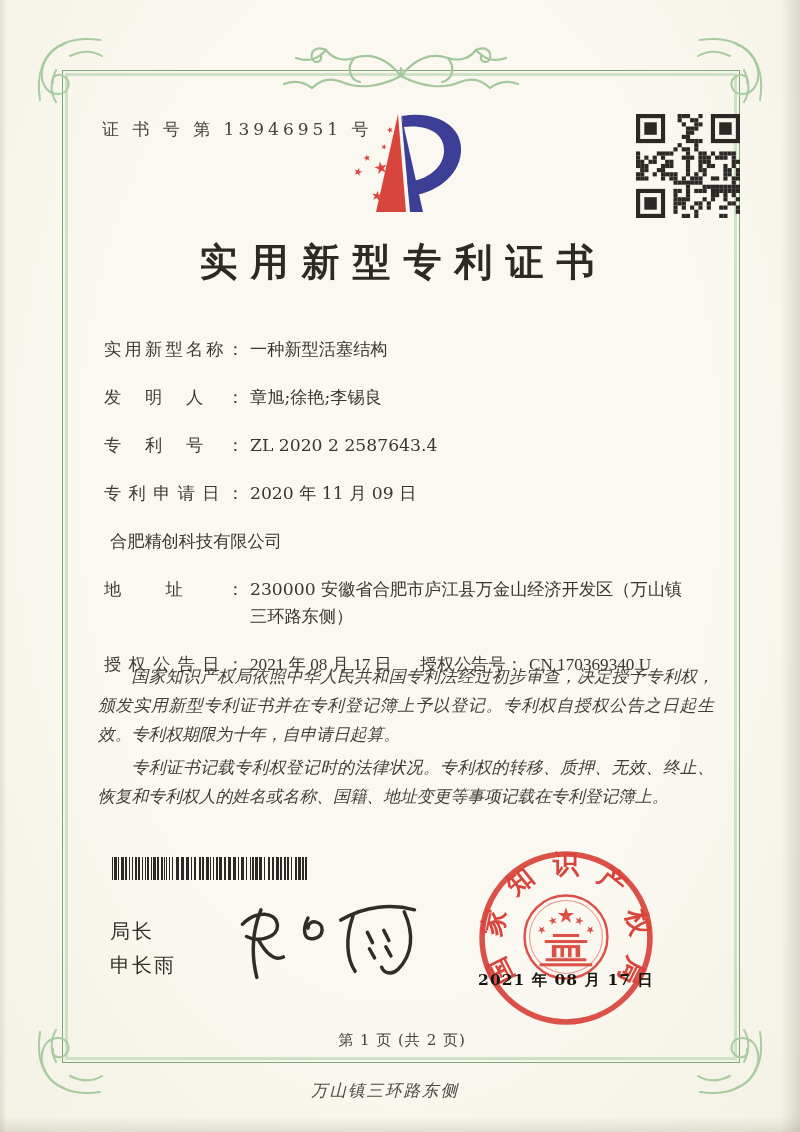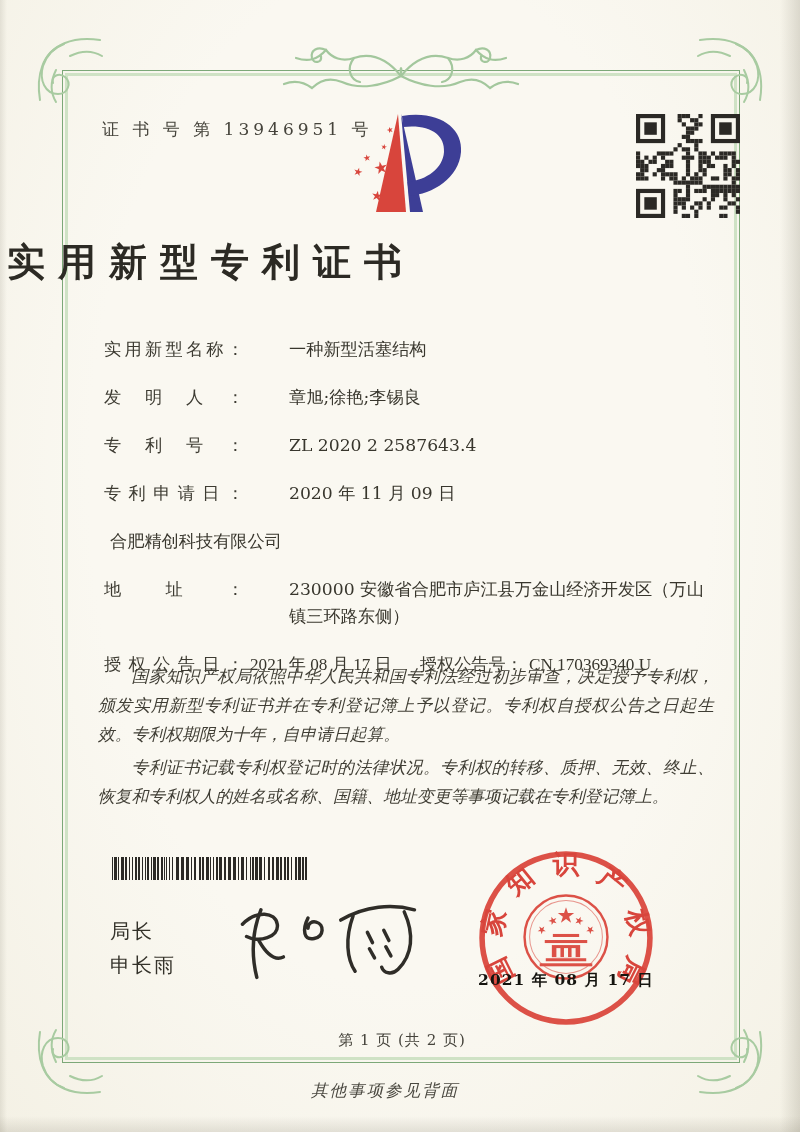--- a/index.html
+++ b/index.html
@@ -24,26 +24,26 @@
 
   .orn { position:absolute; pointer-events:none; }
   .orn svg { display:block; }
 
   .cert-no { position:absolute; left:102px; top:118px; font-size:17px;
     letter-spacing:4px; color:#45433b; }
 
   .logo { position:absolute; left:335px; top:110px; width:150px; height:110px; }
   .qr { position:absolute; left:636px; top:114px; width:104px; height:104px; }
 
-  .title { position:absolute; left:0; right:0; top:237px; text-align:left;
+  .title { position:absolute; left:0; right:0; top:237px; text-align:center;
     font-size:38px; font-weight:600; letter-spacing:13px; padding-left:7px;
     color:#2c2a24; }
 
   .fields { position:absolute; left:104px; top:336px; width:612px; font-size:17.2px; }
-  .frow { display:flex; margin-bottom:21px; line-height:27px;gap:39px; }
+  .frow { display:flex; margin-bottom:21px; line-height:27px; }
   .flabel { display:inline-block; width:140px; flex:0 0 140px;
     text-align:justify; text-align-last:justify; color:#3d3b32; }
   .fvalue { margin-left:6px; color:#38362d; }
   .fvalue.addr { max-width:445px; }
   .grow { display:flex; line-height:27px; margin-top:1px;font-family:Liberation Serif, serif; }
   .glabel2 { margin-left:28px; color:#3d3b32; }
 
   .bodytext { position:absolute; left:98px; top:662px; width:616px;
     font-size:16.8px; line-height:1.74; font-style:italic; color:#403e35;
     text-align:justify; }
@@ -480,18 +480,18 @@
           <rect x="5.5" y="1" width="4" height="9" fill="#f8f6ee"></rect>
           <rect x="-20" y="11" width="40" height="3"></rect>
           <rect x="-26" y="16" width="52" height="3"></rect>
         </g>
       </g>
     </svg>
   </div>
   <div class="seal-date">2021 年 08 月 17 日</div>
 
   <div class="page-info">第 1 页 (共 2 页)</div>
-  <div class="back-note">其他事项参见背面</div>
+  <div class="back-note">万山镇三环路东侧</div>
 
   <div class="edge-left"></div>
   <div class="edge-right"></div>
   <div class="edge-bottom"></div>
 </div>
 
 </body></html>

